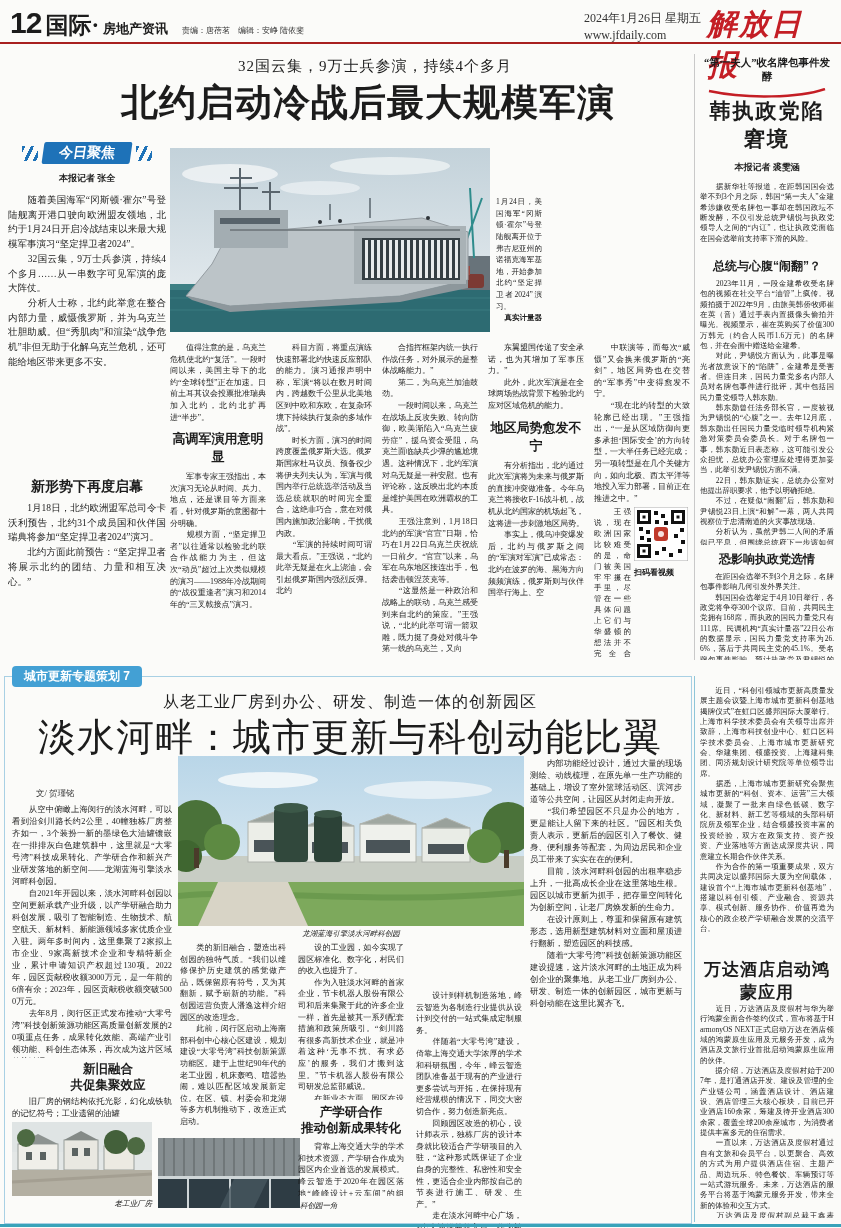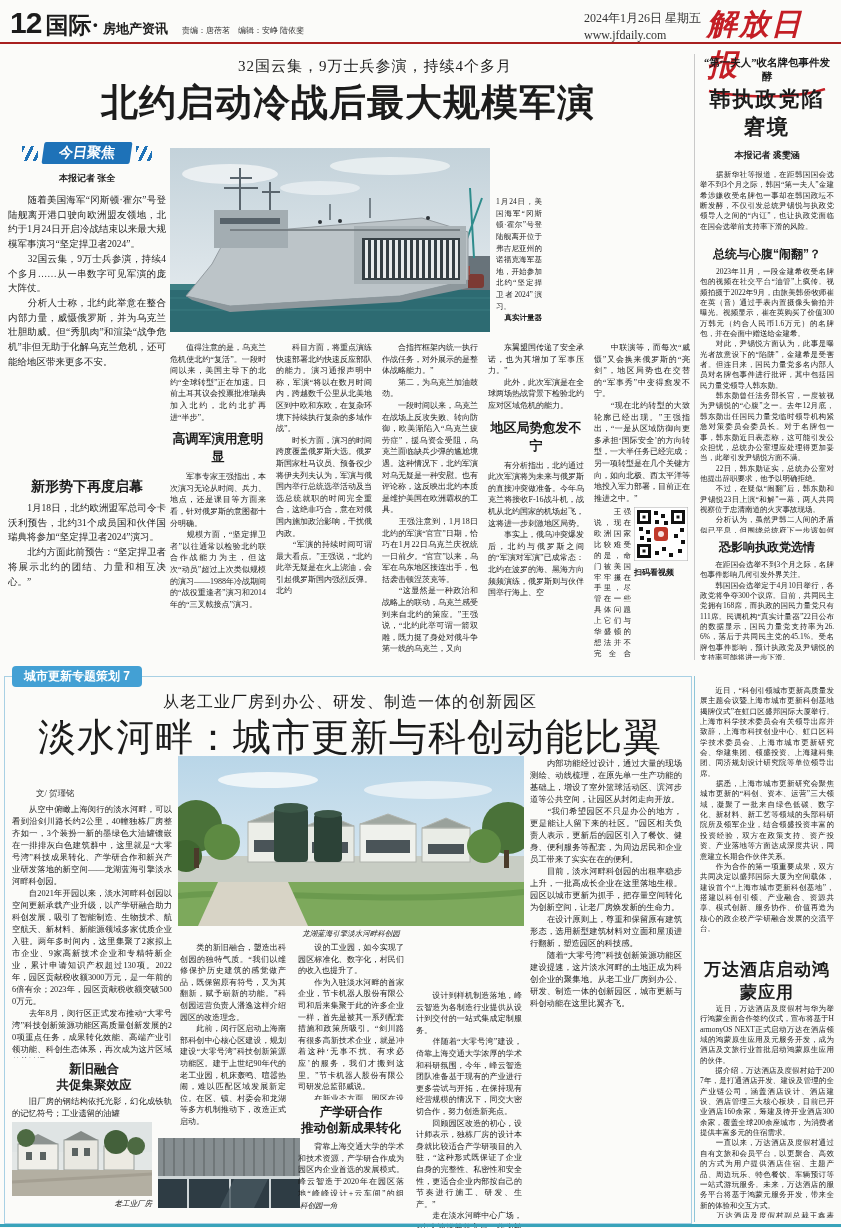--- a/index.html
+++ b/index.html
@@ -27,21 +27,21 @@
   
   .focus-row{display:flex;align-items:center;justify-content:center;gap:5px;}
   .stripe{width:16px;height:15px;background:repeating-linear-gradient(115deg,#1e72b8 0 3px,transparent 3px 8px);}
   .focus-badge{background:#1e72b8;color:#fff;font-size:14px;font-weight:700;padding:2px 16px;border-radius:2px;transform:skewX(-8deg);}
   .byline{font-size:9px;font-weight:700;text-align:center;margin:8px 0;}
   
   .colrow{display:flex;gap:10px;}
   .ncol{width:96px;overflow:hidden;}
   
   .k-kicker{font-size:10.5px;font-weight:700;text-align:center;}
-  .k-head{font-size:21px;font-weight:900;text-align:center;letter-spacing:2px;margin:1px 0 2px 0;}
+  .k-head{font-size:21px;font-weight:900;text-align:center;letter-spacing:2px;margin:13px 0 2px 0;}
   .k-body{font-size:7.5px;line-height:1.38;text-align:justify;white-space:pre-wrap;word-break:break-all;}
   
   .frame{border:1px solid #a8d0e4;}
   .creek-badge{background:#43a0d4;color:#fff;font-size:12px;font-weight:700;padding:2px 12px;border-radius:4px;display:inline-block;}
   .creek-kicker{font-size:16px;letter-spacing:1px;}
   .creek-head{font-size:38px;font-weight:400;letter-spacing:1px;}
   .creek-byline{font-size:8.5px;color:#333;}
   .s-head{font-size:17px;font-weight:900;text-align:center;letter-spacing:1px;}
   .qrlabel{font-size:8px;font-weight:700;text-align:left;margin-top:2px;}
   .vline{background:#c9c9c9;width:1px;}
@@ -66,21 +66,21 @@
     <div class="abs" style="right:14px;top:4px;width:120px;">
       <div class="masthead">解放日报</div>
       <svg width="120" height="12" viewBox="0 0 120 12">
         <path d="M2,3 C 40,11 92,10 118,1" stroke="#c41e25" stroke-width="2.5" fill="none"></path>
       </svg>
     </div>
   </div>
   <div class="abs redline" style="left:0;top:42px;width:841px;height:2px;"></div>
 
   <div class="abs kicker center" style="left:140px;top:57px;width:470px;">32国云集，9万士兵参演，持续4个多月</div>
-  <div class="abs mainhead sans center" style="left:8px;top:78px;width:680px;">北约启动冷战后最大规模军演</div>
+  <div class="abs mainhead sans center" style="left:28px;top:78px;width:680px;">北约启动冷战后最大规模军演</div>
 
   <div class="abs" style="left:8px;top:142px;width:158px;height:518px;">
     <div class="focus-row">
       <span class="stripe"></span>
       <span class="focus-badge sans">今日聚焦</span>
       <span class="stripe"></span>
     </div>
     <div class="byline">本报记者 张全</div>
     <div class="body clip" style="font-size:9.5px;line-height:1.55;height:278px;">　　随着美国海军“冈斯顿·霍尔”号登陆舰离开港口驶向欧洲盟友领地，北约于1月24日开启冷战结束以来最大规模军事演习“坚定捍卫者2024”。
 　　32国云集，9万士兵参演，持续4个多月……从一串数字可见军演的庞大阵仗。
@@ -248,21 +248,21 @@
   <div class="abs" style="left:12px;top:666px;">
     <span class="creek-badge sans">城市更新专题策划 7</span>
   </div>
   <div class="abs creek-kicker center" style="left:100px;top:692px;width:500px;">从老工业厂房到办公、研发、制造一体的创新园区</div>
   <div class="abs creek-head sans center" style="left:20px;top:712px;width:660px;">淡水河畔：城市更新与科创动能比翼齐飞</div>
   <div class="abs creek-byline" style="left:36px;top:788px;">文/ 贺瑾铭</div>
 
   <div class="abs body clip" style="left:12px;top:804px;width:160px;height:254px;font-size:8.3px;">　　从空中俯瞰上海闵行的淡水河畔，可以看到沿剑川路长约2公里，40幢独栋厂房整齐如一，3个装扮一新的墨绿色大油罐镶嵌在一排排灰白色建筑群中，这里就是“大零号湾”科技成果转化、产学研合作和新兴产业研发落地的新空间——龙湖蓝海引擎淡水河畔科创园。
 　　自2021年开园以来，淡水河畔科创园以空间更新承载产业升级，以产学研融合助力科创发展，吸引了智能制造、生物技术、航空航天、新材料、新能源领域多家优质企业入驻。两年多时间内，这里集聚了2家拟上市企业、9家高新技术企业和专精特新企业，累计申请知识产权超过130项。2022年，园区贡献税收额3000万元，是一年前的6倍有余；2023年，园区贡献税收额突破5000万元。
 　　去年8月，闵行区正式发布推动“大零号湾”科技创新策源功能区高质量创新发展的20项重点任务，成果转化效能、高端产业引领功能、科创生态体系，再次成为这片区域的关键词。</div>
-  <div class="abs center sans" style="left:14px;top:1062px;width:160px;font-weight:700;font-size:12.5px;line-height:1.25;">
+  <div class="abs center sans" style="left:28px;top:1062px;width:160px;font-weight:700;font-size:12.5px;line-height:1.25;">
     <div>新旧融合</div>
     <div>共促集聚效应</div>
   </div>
   <div class="abs body clip" style="left:12px;top:1096px;width:160px;height:24px;font-size:8.3px;">　　旧厂房的钢结构依托光影，幻化成铁轨的记忆符号；工业遗留的油罐</div>
 
   <div class="abs" style="left:12px;top:1122px;width:140px;height:74px;">
     <svg width="140" height="74" viewBox="0 0 140 74">
       <rect width="140" height="74" fill="#e3e7e6"></rect>
       <rect y="0" width="140" height="30" fill="#dfe4e4"></rect>
       <rect x="6" y="22" width="40" height="26" fill="#f0efe9" stroke="#9aa09c"></rect>

